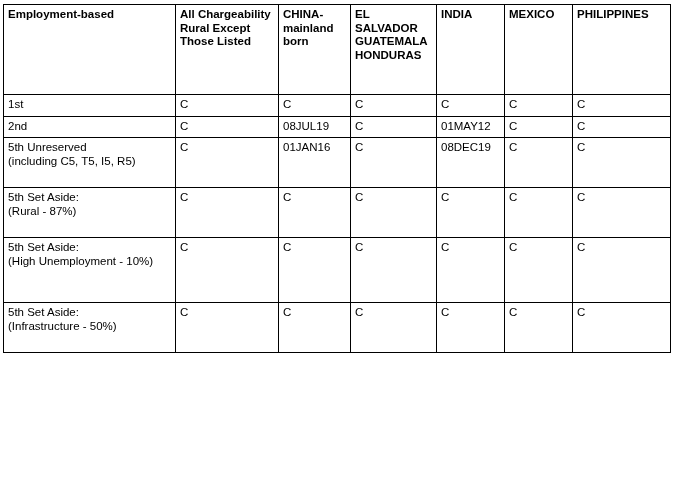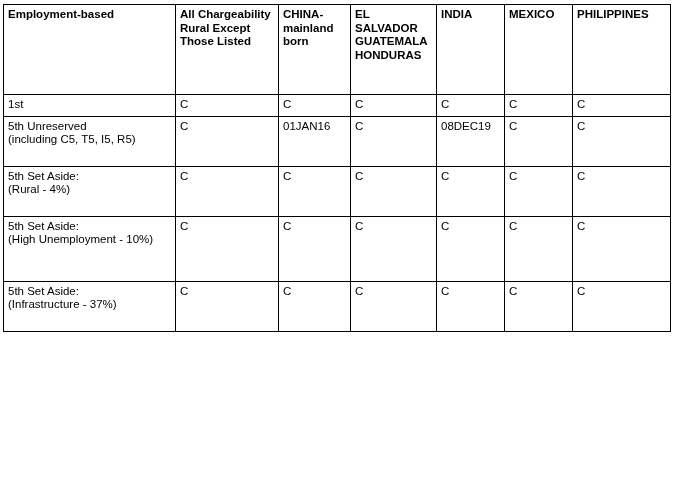--- a/index.html
+++ b/index.html
@@ -82,36 +82,47 @@
       <td>
           <span class="cat-line">1st</span>
         </td>
       <td>C</td>
       <td>C</td>
       <td>C</td>
       <td>C</td>
       <td>C</td>
       <td>C</td>
     </tr>
+    <tr class="row-normal">
+      <td>
+          <span class="cat-line">2nd</span>
+        </td>
+      <td>C</td>
+      <td>08JUL19</td>
+      <td>C</td>
+      <td>01MAY12</td>
+      <td>C</td>
+      <td>C</td>
+    </tr>
     <tr class="row-tall">
       <td>
         <span class="cat-line">5th Unreserved</span>
         <span class="cat-line">(including C5, T5, I5, R5)</span>
       </td>
       <td>C</td>
       <td>01JAN16</td>
       <td>C</td>
       <td>08DEC19</td>
       <td>C</td>
       <td>C</td>
     </tr>
     <tr class="row-tall">
       <td>
         <span class="cat-line">5th Set Aside:</span>
-        <span class="cat-line">(Rural - 4%)</span>
+        <span class="cat-line">(Rural - 87%)</span>
       </td>
       <td>C</td>
       <td>C</td>
       <td>C</td>
       <td>C</td>
       <td>C</td>
       <td>C</td>
     </tr>
     <tr class="row-taller">
       <td>
@@ -121,21 +132,21 @@
       <td>C</td>
       <td>C</td>
       <td>C</td>
       <td>C</td>
       <td>C</td>
       <td>C</td>
     </tr>
     <tr class="row-tall">
       <td>
         <span class="cat-line">5th Set Aside:</span>
-        <span class="cat-line">(Infrastructure - 37%)</span>
+        <span class="cat-line">(Infrastructure - 50%)</span>
       </td>
       <td>C</td>
       <td>C</td>
       <td>C</td>
       <td>C</td>
       <td>C</td>
       <td>C</td>
     </tr>
   </tbody>
 </table>

